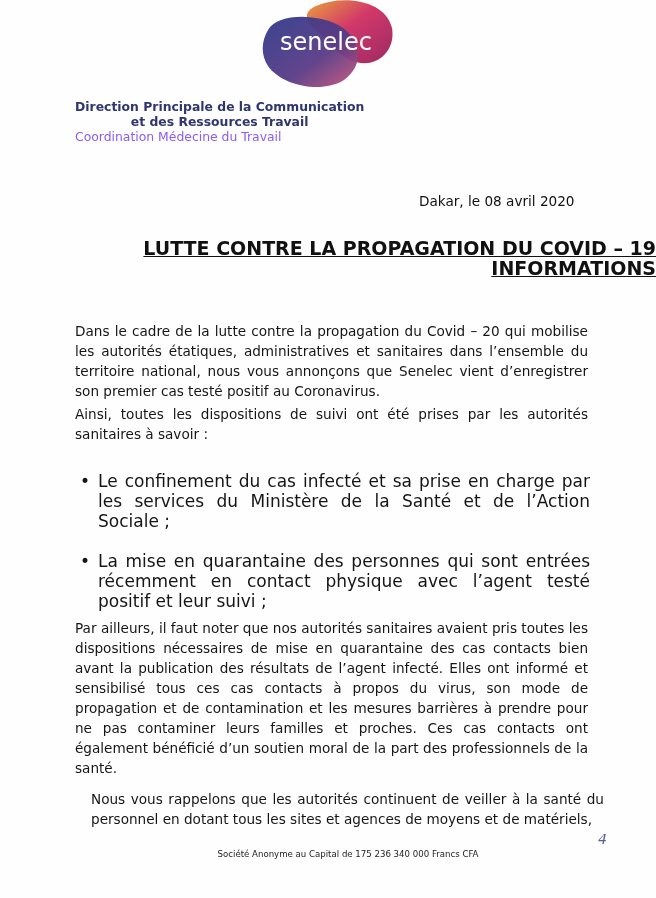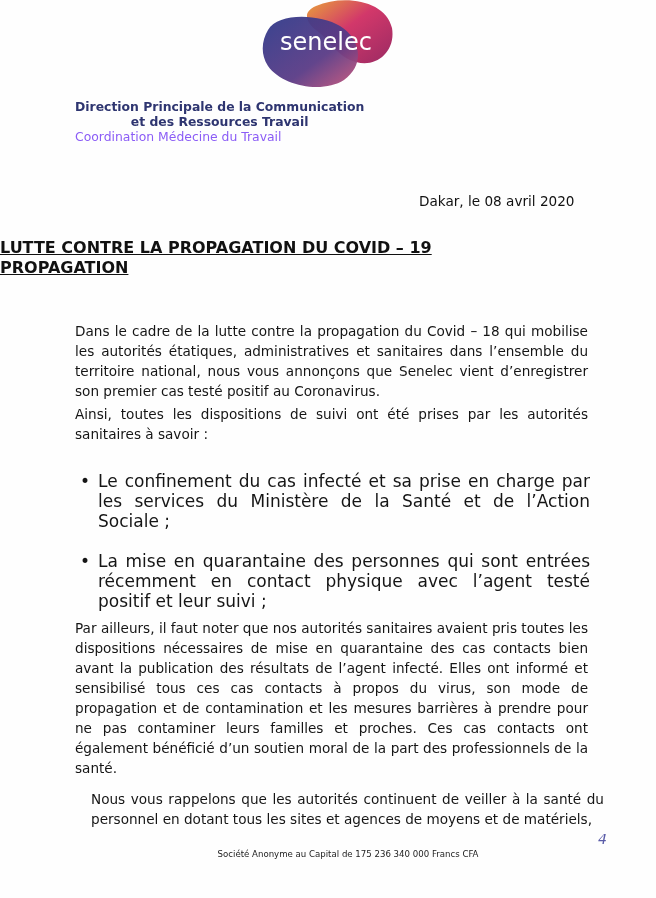--- a/index.html
+++ b/index.html
@@ -4,22 +4,22 @@
 <style>
   html, body { margin:0; padding:0; }
   body { width:656px; height:898px; background:#fefefe; position:relative; overflow:hidden;
          font-family:"DejaVu Sans", sans-serif; color:#1a1a1a; }
   .logo { position:absolute; left:258px; top:0; width:136px; height:88px; }
   .logo svg { display:block; }
   .dept { position:absolute; left:75px; top:99px; font-size:12.4px; line-height:15px; }
   .dept .b { font-weight:bold; color:#2e3570;text-align:center; }
   .dept .n { color:#8b5cf6; }
   .date { position:absolute; left:380px; top:193px; font-size:13.6px; color:#111;margin-left:39px; }
-  .title { position:absolute; left:0; width:656px; top:238px; text-align:left; font-weight:bold;
-           font-size:16px; line-height:20px; text-decoration:underline; color:#111; }
+  .title { position:absolute; left:0; width:656px; top:238px; text-align:right; font-weight:bold;
+           font-size:19px; line-height:20px; text-decoration:underline; color:#111; }
   .para { position:absolute; left:75px; width:513px; font-size:13.6px; line-height:20px; text-align:justify; color:#151515; }
   ul.bul { position:absolute; left:78px; width:512px; margin:0; padding:0; list-style:none; font-size:17px; line-height:20px; color:#151515; }
   ul.bul li { position:relative; padding-left:20px; text-align:justify; margin-bottom:20px; }
   ul.bul li::before { content:"•"; position:absolute; left:2px; top:0; }
   .footer { position:absolute; left:0; width:640px; top:849px; text-align:center; font-size:8.6px; line-height:11px; color:#222;padding-left:28px; }
   .footer b { font-weight:bold; }
   .sig { position:absolute; left:598px; top:831px; font-size:14px; color:#5a5ca8; font-style:italic; }
 </style>
 </head>
 <body>
@@ -47,24 +47,24 @@
 <div class="dept">
   <div class="b">Direction Principale de la Communication</div>
   <div class="b">et des Ressources Travail</div>
   <div class="n">Coordination Médecine du Travail</div>
 </div>
 
 <div class="date">Dakar, le 08 avril 2020</div>
 
 <div class="title">
   <div>LUTTE CONTRE LA PROPAGATION DU COVID – 19</div>
-  <div>PROPAGATION</div>
+  <div>INFORMATIONS</div>
 </div>
 
-<div class="para" style="top:321px;">Dans le cadre de la lutte contre la propagation du Covid – 18 qui mobilise les autorités étatiques, administratives et sanitaires dans l’ensemble du territoire national, nous vous annonçons que Senelec vient d’enregistrer son premier cas testé positif au Coronavirus.</div>
+<div class="para" style="top:321px;">Dans le cadre de la lutte contre la propagation du Covid – 20 qui mobilise les autorités étatiques, administratives et sanitaires dans l’ensemble du territoire national, nous vous annonçons que Senelec vient d’enregistrer son premier cas testé positif au Coronavirus.</div>
 <div class="para" style="top:404px;">Ainsi, toutes les dispositions de suivi ont été prises par les autorités sanitaires à savoir :</div>
 
 <ul class="bul" style="top:471px;">
   <li>Le confinement du cas infecté et sa prise en charge par les services du Ministère de la Santé et de l’Action Sociale ;</li>
   <li>La mise en quarantaine des personnes qui sont entrées récemment en contact physique avec l’agent testé positif et leur suivi ;</li>
 </ul>
 
 <div class="para" style="top:618px;">Par ailleurs, il faut noter que nos autorités sanitaires avaient pris toutes les dispositions nécessaires de mise en quarantaine des cas contacts bien avant la publication des résultats de l’agent infecté. Elles ont informé et sensibilisé tous ces cas contacts à propos du virus, son mode de propagation et de contamination et les mesures barrières à prendre pour ne pas contaminer leurs familles et proches. Ces cas contacts ont également bénéficié d’un soutien moral de la part des professionnels de la santé.</div>
 <div class="para" style="top:789px;margin-left:16px;">Nous vous rappelons que les autorités continuent de veiller à la santé du personnel en dotant tous les sites et agences de moyens et de matériels,</div>
 

